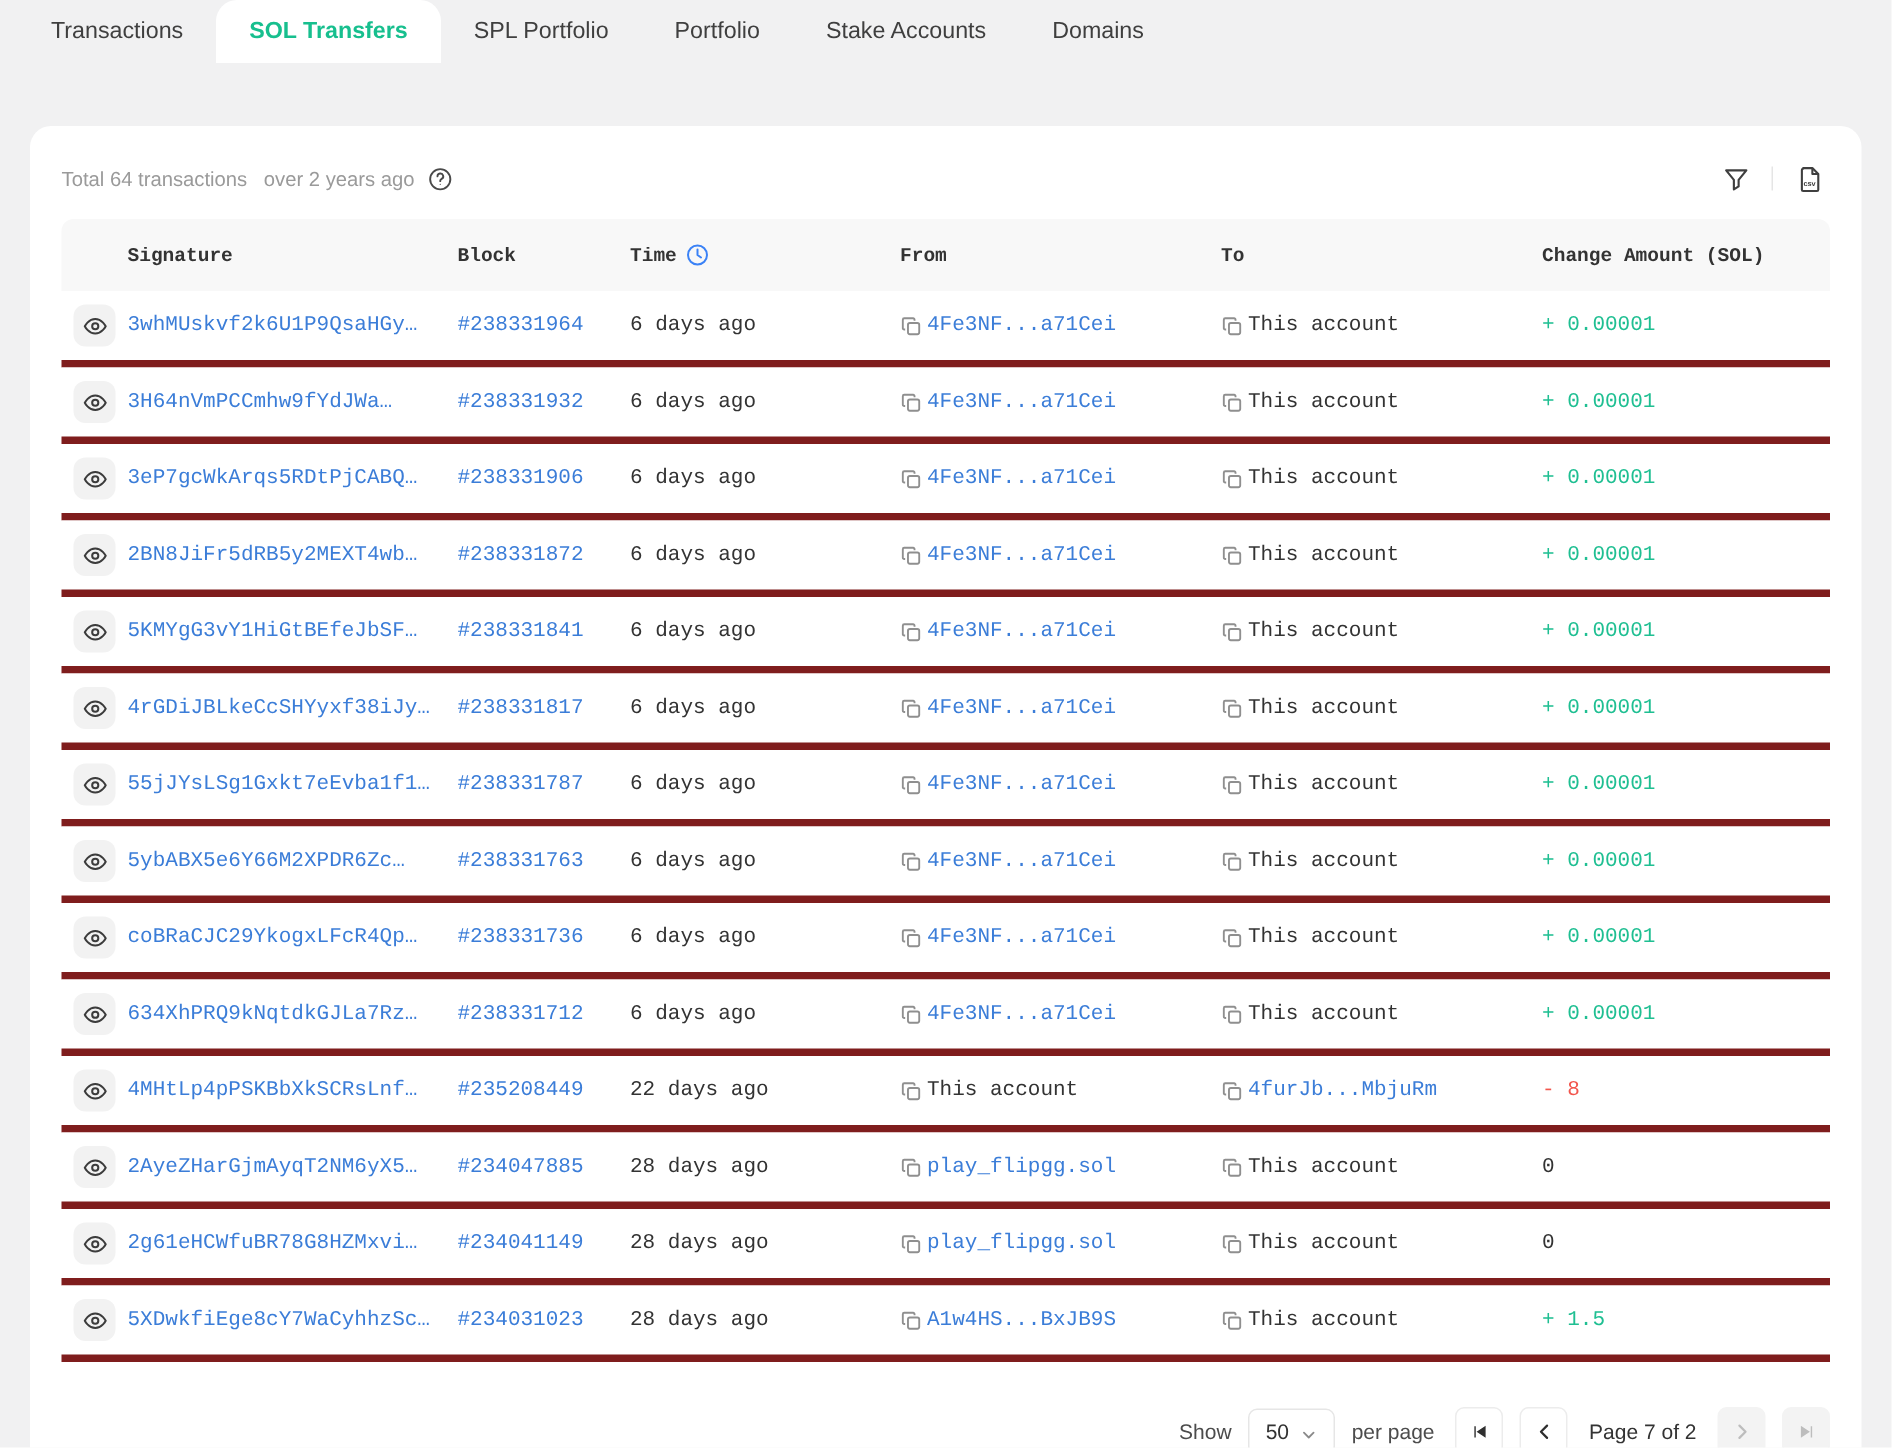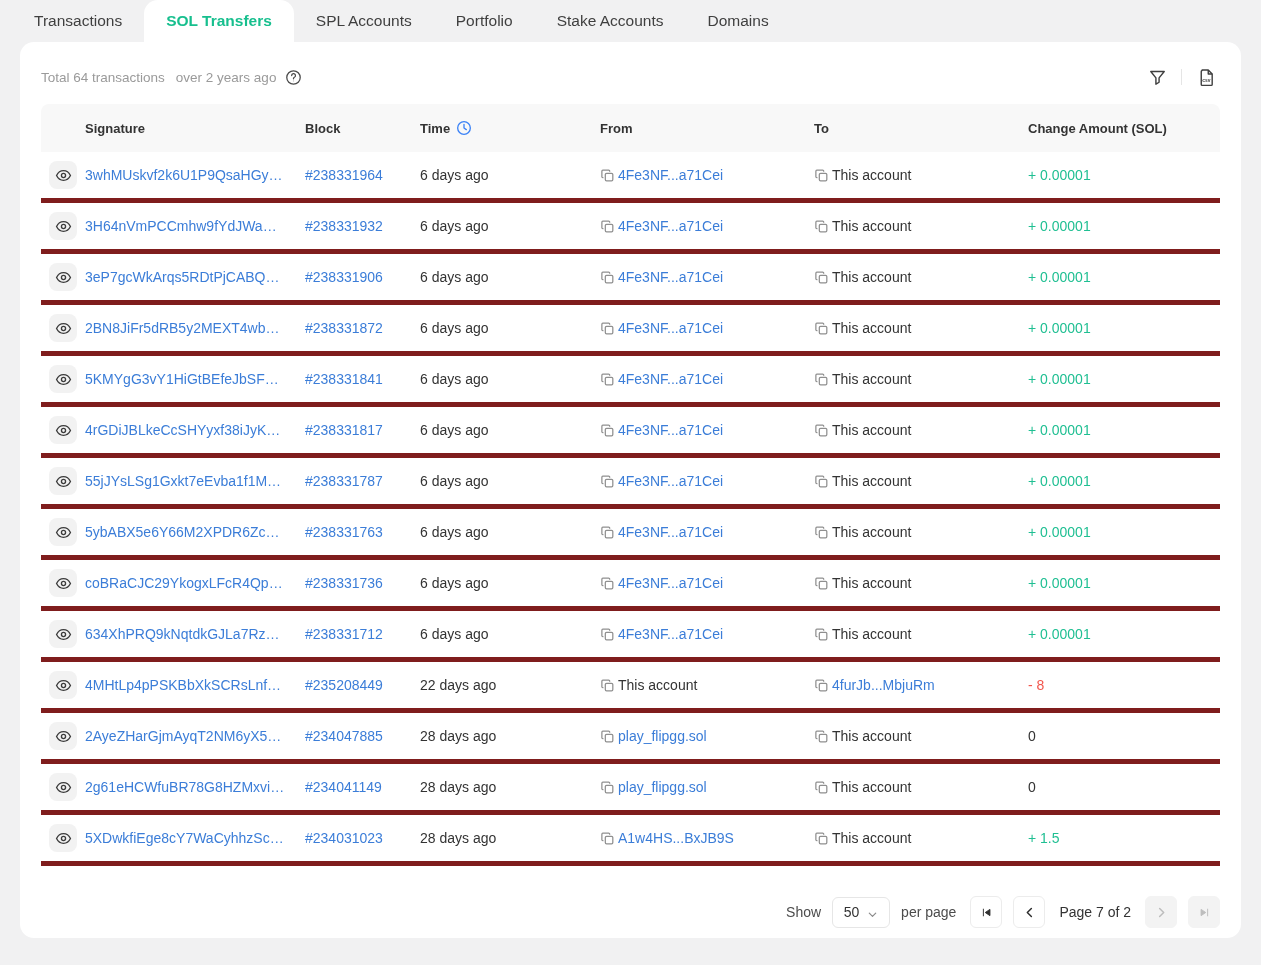--- a/index.html
+++ b/index.html
@@ -21,33 +21,35 @@
     color:#17bf8e; font-weight:700;
   }
   
   .card {
     margin:0 20px; background:#fff; border-radius:14px;
     height:896px; position:relative;
   }
   .card-head {
     display:flex; align-items:center; justify-content:space-between;
     padding:24px 24px 16px 21px;
+    margin-top:42px;
   }
   .summary { display:flex; align-items:center; gap:9px; font-size:13.5px; color:#9a9a9a; }
   .summary .age { margin-left:2px; }
   .help { width:17px; height:17px; color:#4a4a4a; display:inline-flex; }
   .head-tools { display:flex; align-items:center; gap:13px; }
   .tool-btn { width:22px; height:22px; display:inline-flex; align-items:center; justify-content:center; color:#3f3f3f; cursor:pointer; }
   .vdiv { width:1px; height:16px; background:#e5e5e5; }
   
   .table { margin:0 21px; font-size:14px; }
   .tr {
     display:grid;
     grid-template-columns:44px 220px 115px 180px 214px 214px auto;
     align-items:center;
+    font-family:Liberation Mono, monospace;
   }
   .thead {
     background:#f8f8f8; border-radius:8px 8px 0 0; height:48px;
     font-size:13px; font-weight:700; color:#333;
   }
   .thead .th { display:flex; align-items:center; gap:6px; }
   .row { height:51px; border-bottom:5px solid #7f1d1d; background:#fff; }
   .cell { overflow:hidden; white-space:nowrap; text-overflow:ellipsis; padding-right:10px; }
   .eye-btn {
     width:28px; height:28px; margin-left:8px; border:none; border-radius:8px;
@@ -82,21 +84,21 @@
   .pager .gap-sm { margin-left:3px; }
 </style>
 </head>
 <body>
 
 <div class="tabbar">
   <div class="tab">Transactions</div>
 
   <div class="tab active">SOL Transfers</div>
 
-  <div class="tab">SPL Accounts</div>
+  <div class="tab">SPL Portfolio</div>
 
   <div class="tab">Portfolio</div>
 
   <div class="tab">Stake Accounts</div>
 
   <div class="tab">Domains</div>
 </div>
 
 <div class="card">
 

